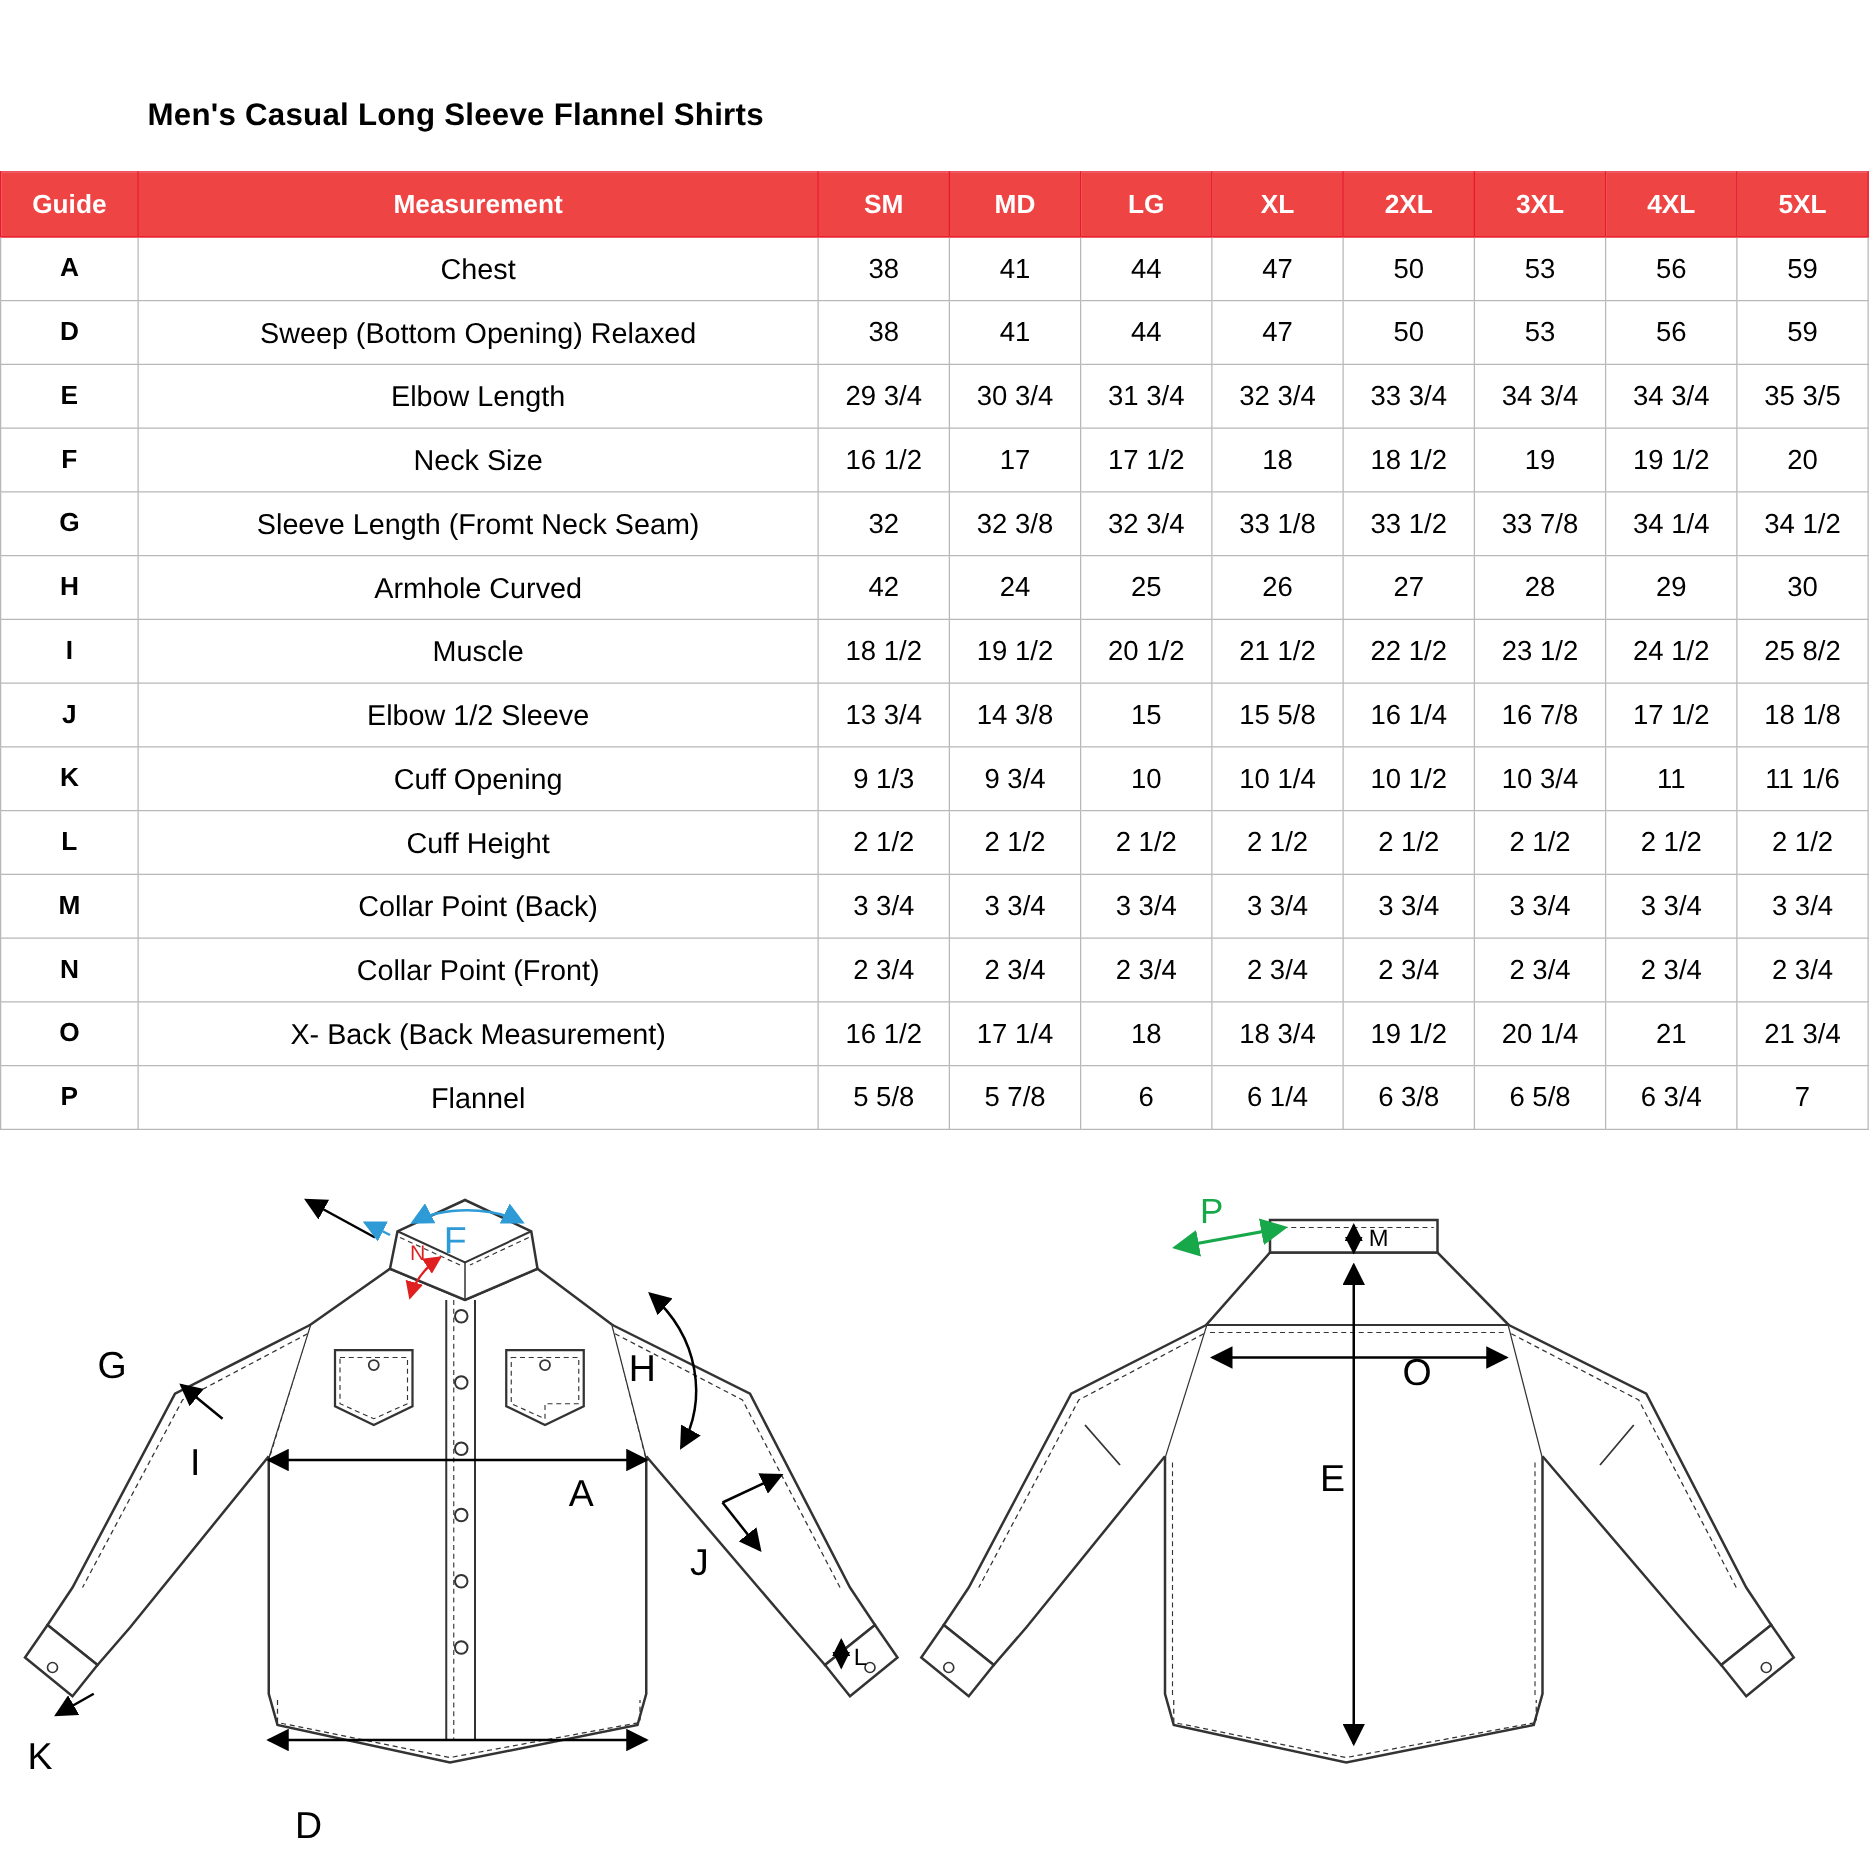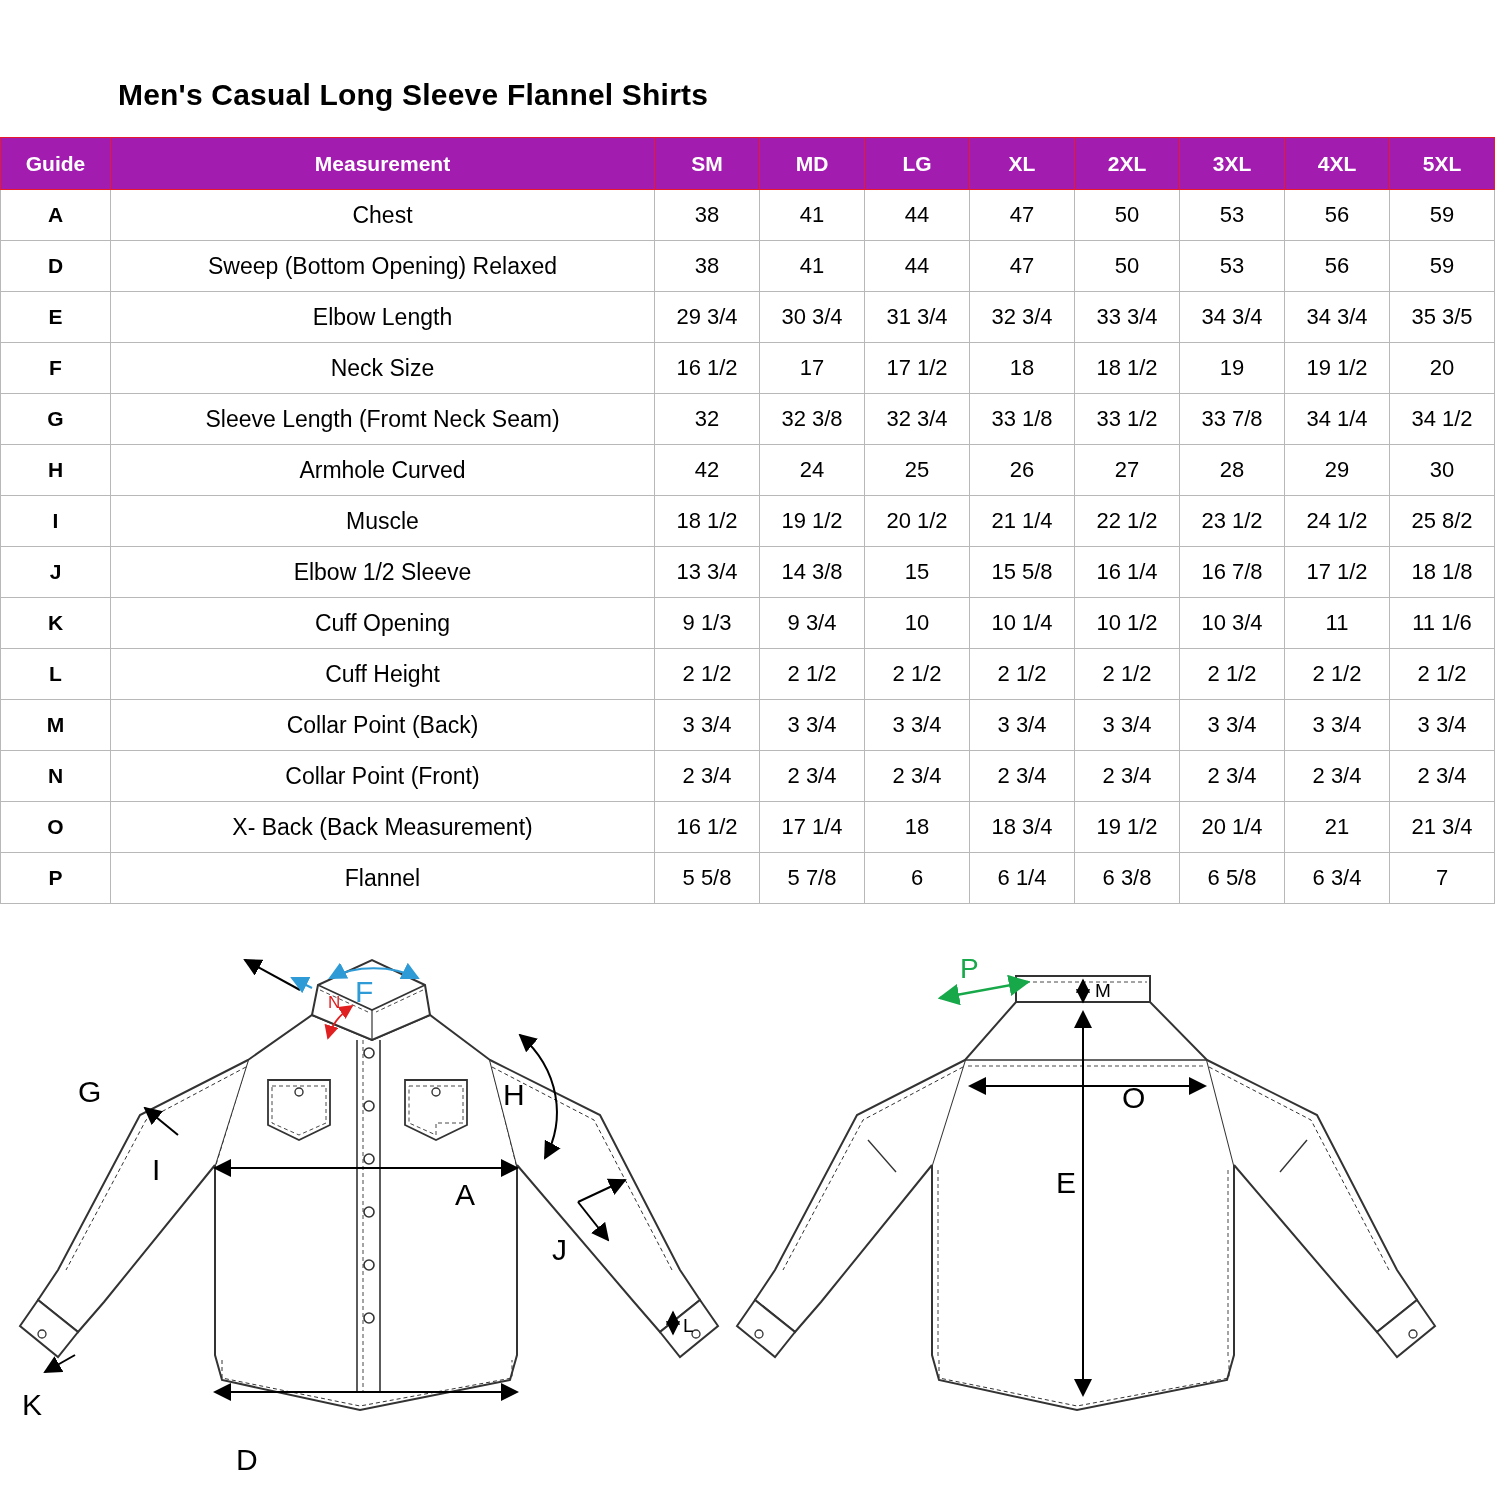--- a/index.html
+++ b/index.html
@@ -17,21 +17,21 @@
   .page {
     position: relative;
     width: 1495px;
     height: 1495px;
     box-sizing: border-box;
   }
   .title {
     position: absolute;
     left: 118px;
     top: 78px;
-    font-size: 30px;
+    font-size: 25px;
     font-weight: bold;
     letter-spacing: 0.2px;
     color: #000;
   }
   table.size-chart {
     position: absolute;
     left: 0px;
     top: 137px;
     width: 1495px;
     border-collapse: collapse;
@@ -41,21 +41,21 @@
   table.size-chart th,
   table.size-chart td {
     border: 1px solid #b8b8b8;
     text-align: center;
     vertical-align: middle;
     height: 51px;
     padding: 0 2px;
     box-sizing: border-box;
   }
   table.size-chart thead th {
-    background: #a21caf;
+    background: #ef4444;
     color: #ffffff;
     font-weight: bold;
     font-size: 21px;
     border: 1px solid #e8192c;
     height: 52px;
   }
   table.size-chart tbody td.guide-cell {
     font-weight: bold;
     font-size: 21px;
   }
@@ -195,21 +195,21 @@
         <td class="val-cell">28</td>
         <td class="val-cell">29</td>
         <td class="val-cell">30</td>
       </tr>
       <tr>
         <td class="guide-cell">I</td>
         <td class="measure-cell">Muscle</td>
         <td class="val-cell">18 1/2</td>
         <td class="val-cell">19 1/2</td>
         <td class="val-cell">20 1/2</td>
-        <td class="val-cell">21 1/4</td>
+        <td class="val-cell">21 1/2</td>
         <td class="val-cell">22 1/2</td>
         <td class="val-cell">23 1/2</td>
         <td class="val-cell">24 1/2</td>
         <td class="val-cell">25 8/2</td>
       </tr>
       <tr>
         <td class="guide-cell">J</td>
         <td class="measure-cell">Elbow 1/2 Sleeve</td>
         <td class="val-cell">13 3/4</td>
         <td class="val-cell">14 3/8</td>

